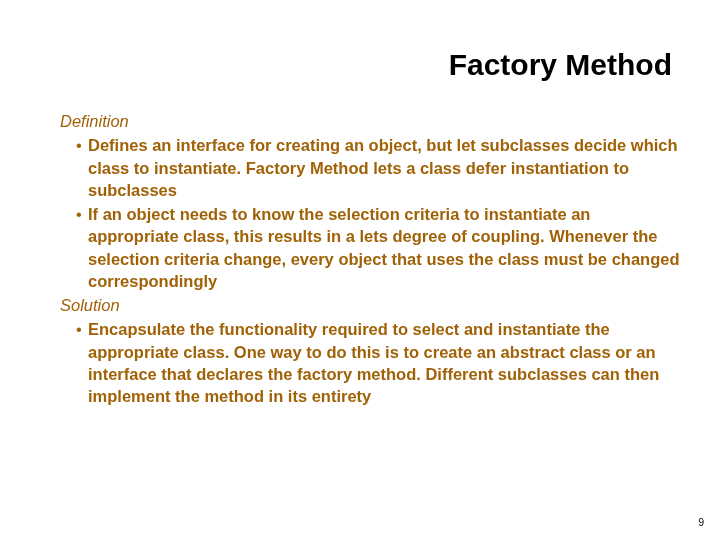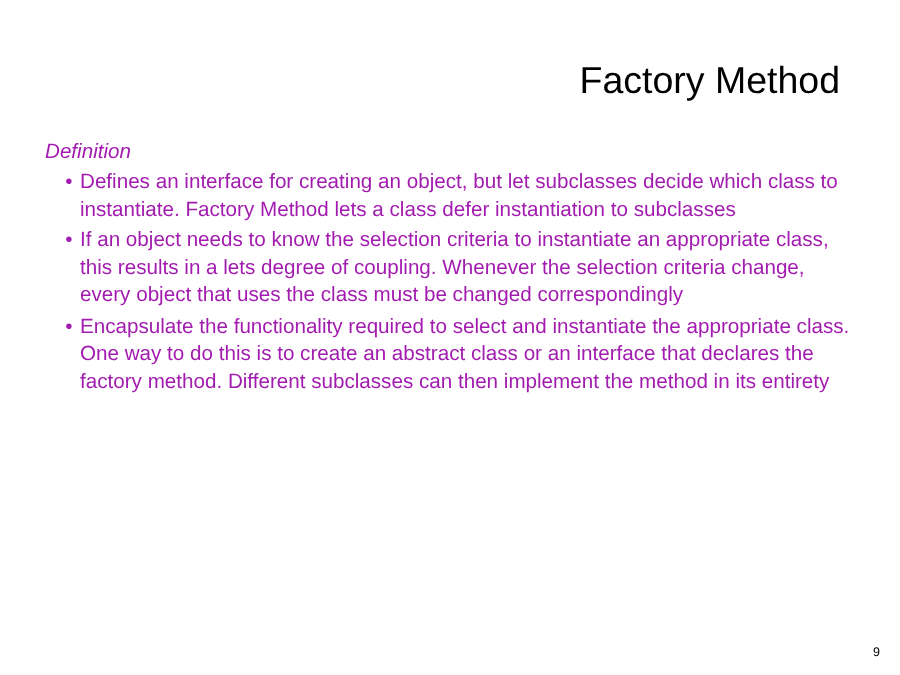--- a/index.html
+++ b/index.html
@@ -6,29 +6,30 @@
   body {
     width: 720px;
     height: 540px;
     background: #fff;
     font-family: Arial, Helvetica, sans-serif;
     position: relative;
     padding: 48px 36px 36px 36px;
   }
   .title {
     font-size: 30px;
-    font-weight: normal;
+    font-weight: bold;
     text-align: right;
     margin-bottom: 28px;
     padding-right: 12px;
   }
   .content {
     font-size: 16.5px;
     line-height: 1.35;
-    color: #a21caf;
+    color: #a16207;
+    margin-left: 24px;
   }
   .section-heading {
     font-style: italic;
     margin-top: 2px;
     margin-bottom: 2px;
   }
   ul {
     list-style: none;
     padding-left: 0;
   }
@@ -38,20 +39,21 @@
     margin-bottom: 2px;
   }
   li .bullet {
     flex: 0 0 auto;
     width: 28px;
     text-align: center;
     padding-left: 10px;
   }
   li .bullet-text {
     flex: 1 1 auto;
+    font-weight: bold;
   }
   .page-number {
     position: absolute;
     bottom: 12px;
     right: 16px;
     font-size: 10px;
     color: #000;
   }
 </style>
 </head>
@@ -69,20 +71,21 @@
     </li>
   </ul>
 
   <ul>
     <li>
       <span class="bullet">•</span>
       <span class="bullet-text">If an object needs to know the selection criteria to instantiate an appropriate class, this results in a lets degree of coupling. Whenever the selection criteria change, every object that uses the class must be changed correspondingly</span>
     </li>
   </ul>
 
+  <div class="section-heading">Solution</div>
   <ul>
     <li>
       <span class="bullet">•</span>
       <span class="bullet-text">Encapsulate the functionality required to select and instantiate the appropriate class. One way to do this is to create an abstract class or an interface that declares the factory method. Different subclasses can then implement the method in its entirety</span>
     </li>
   </ul>
 
 </div>
 
 <div class="page-number">9</div>

